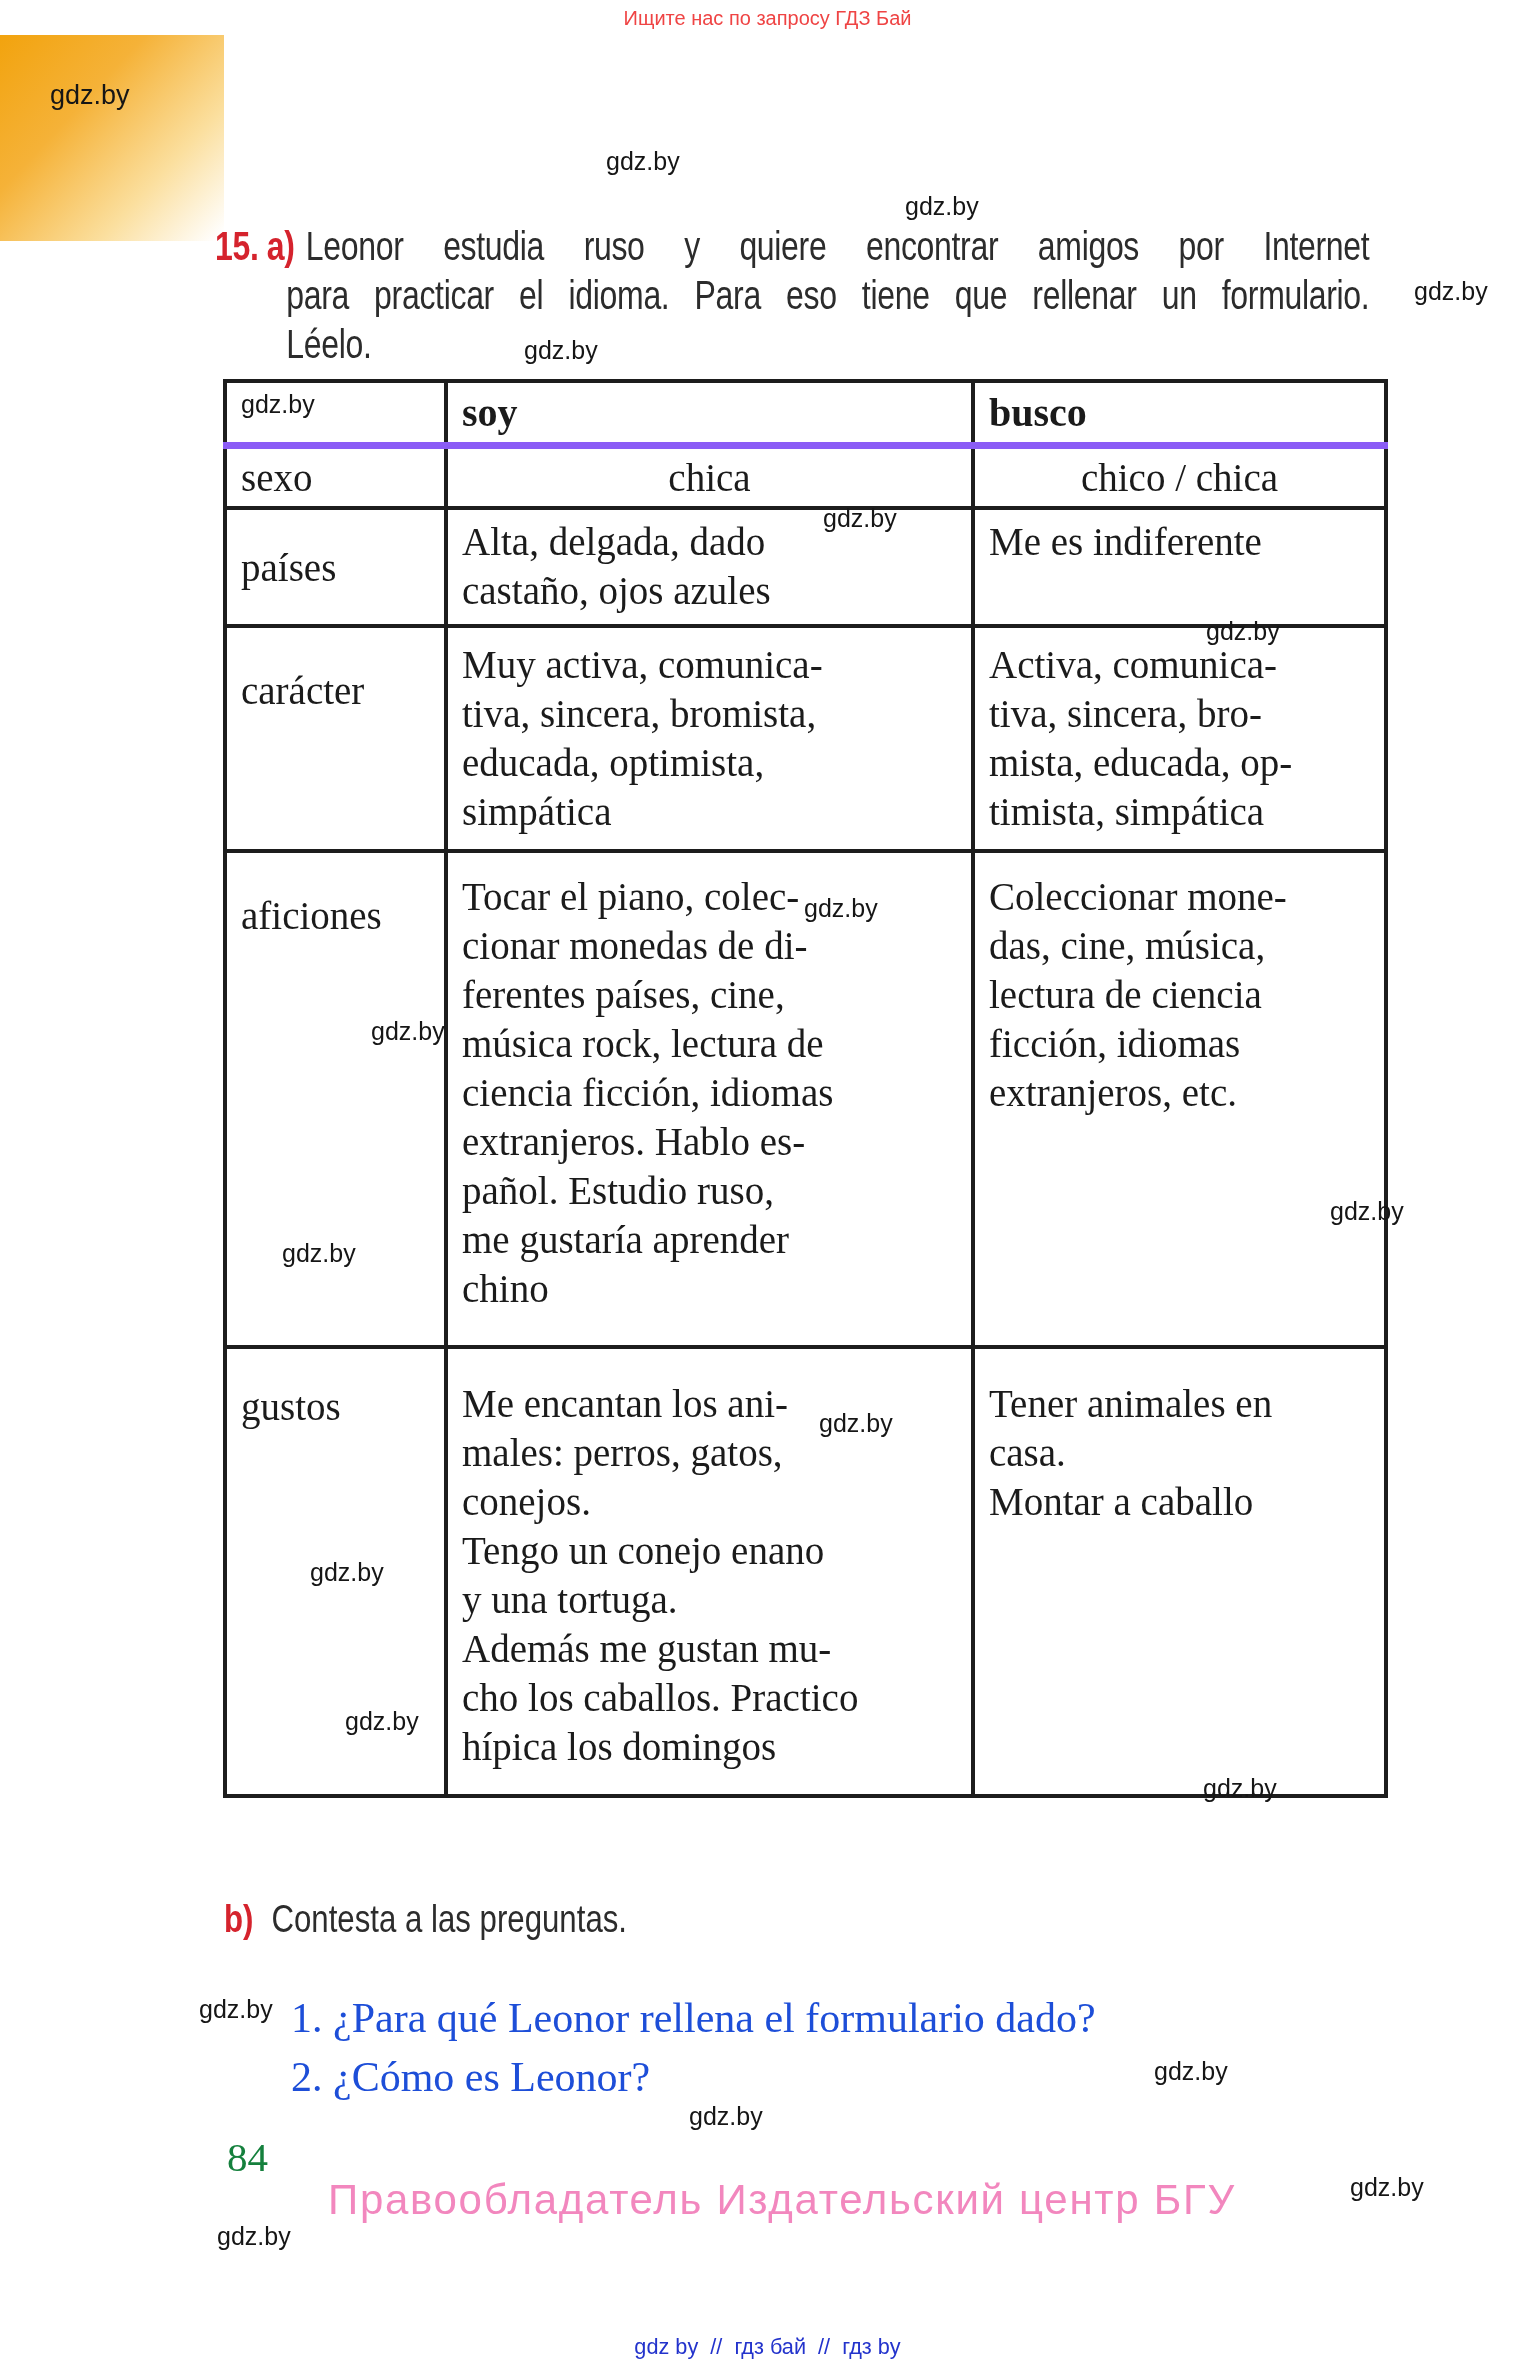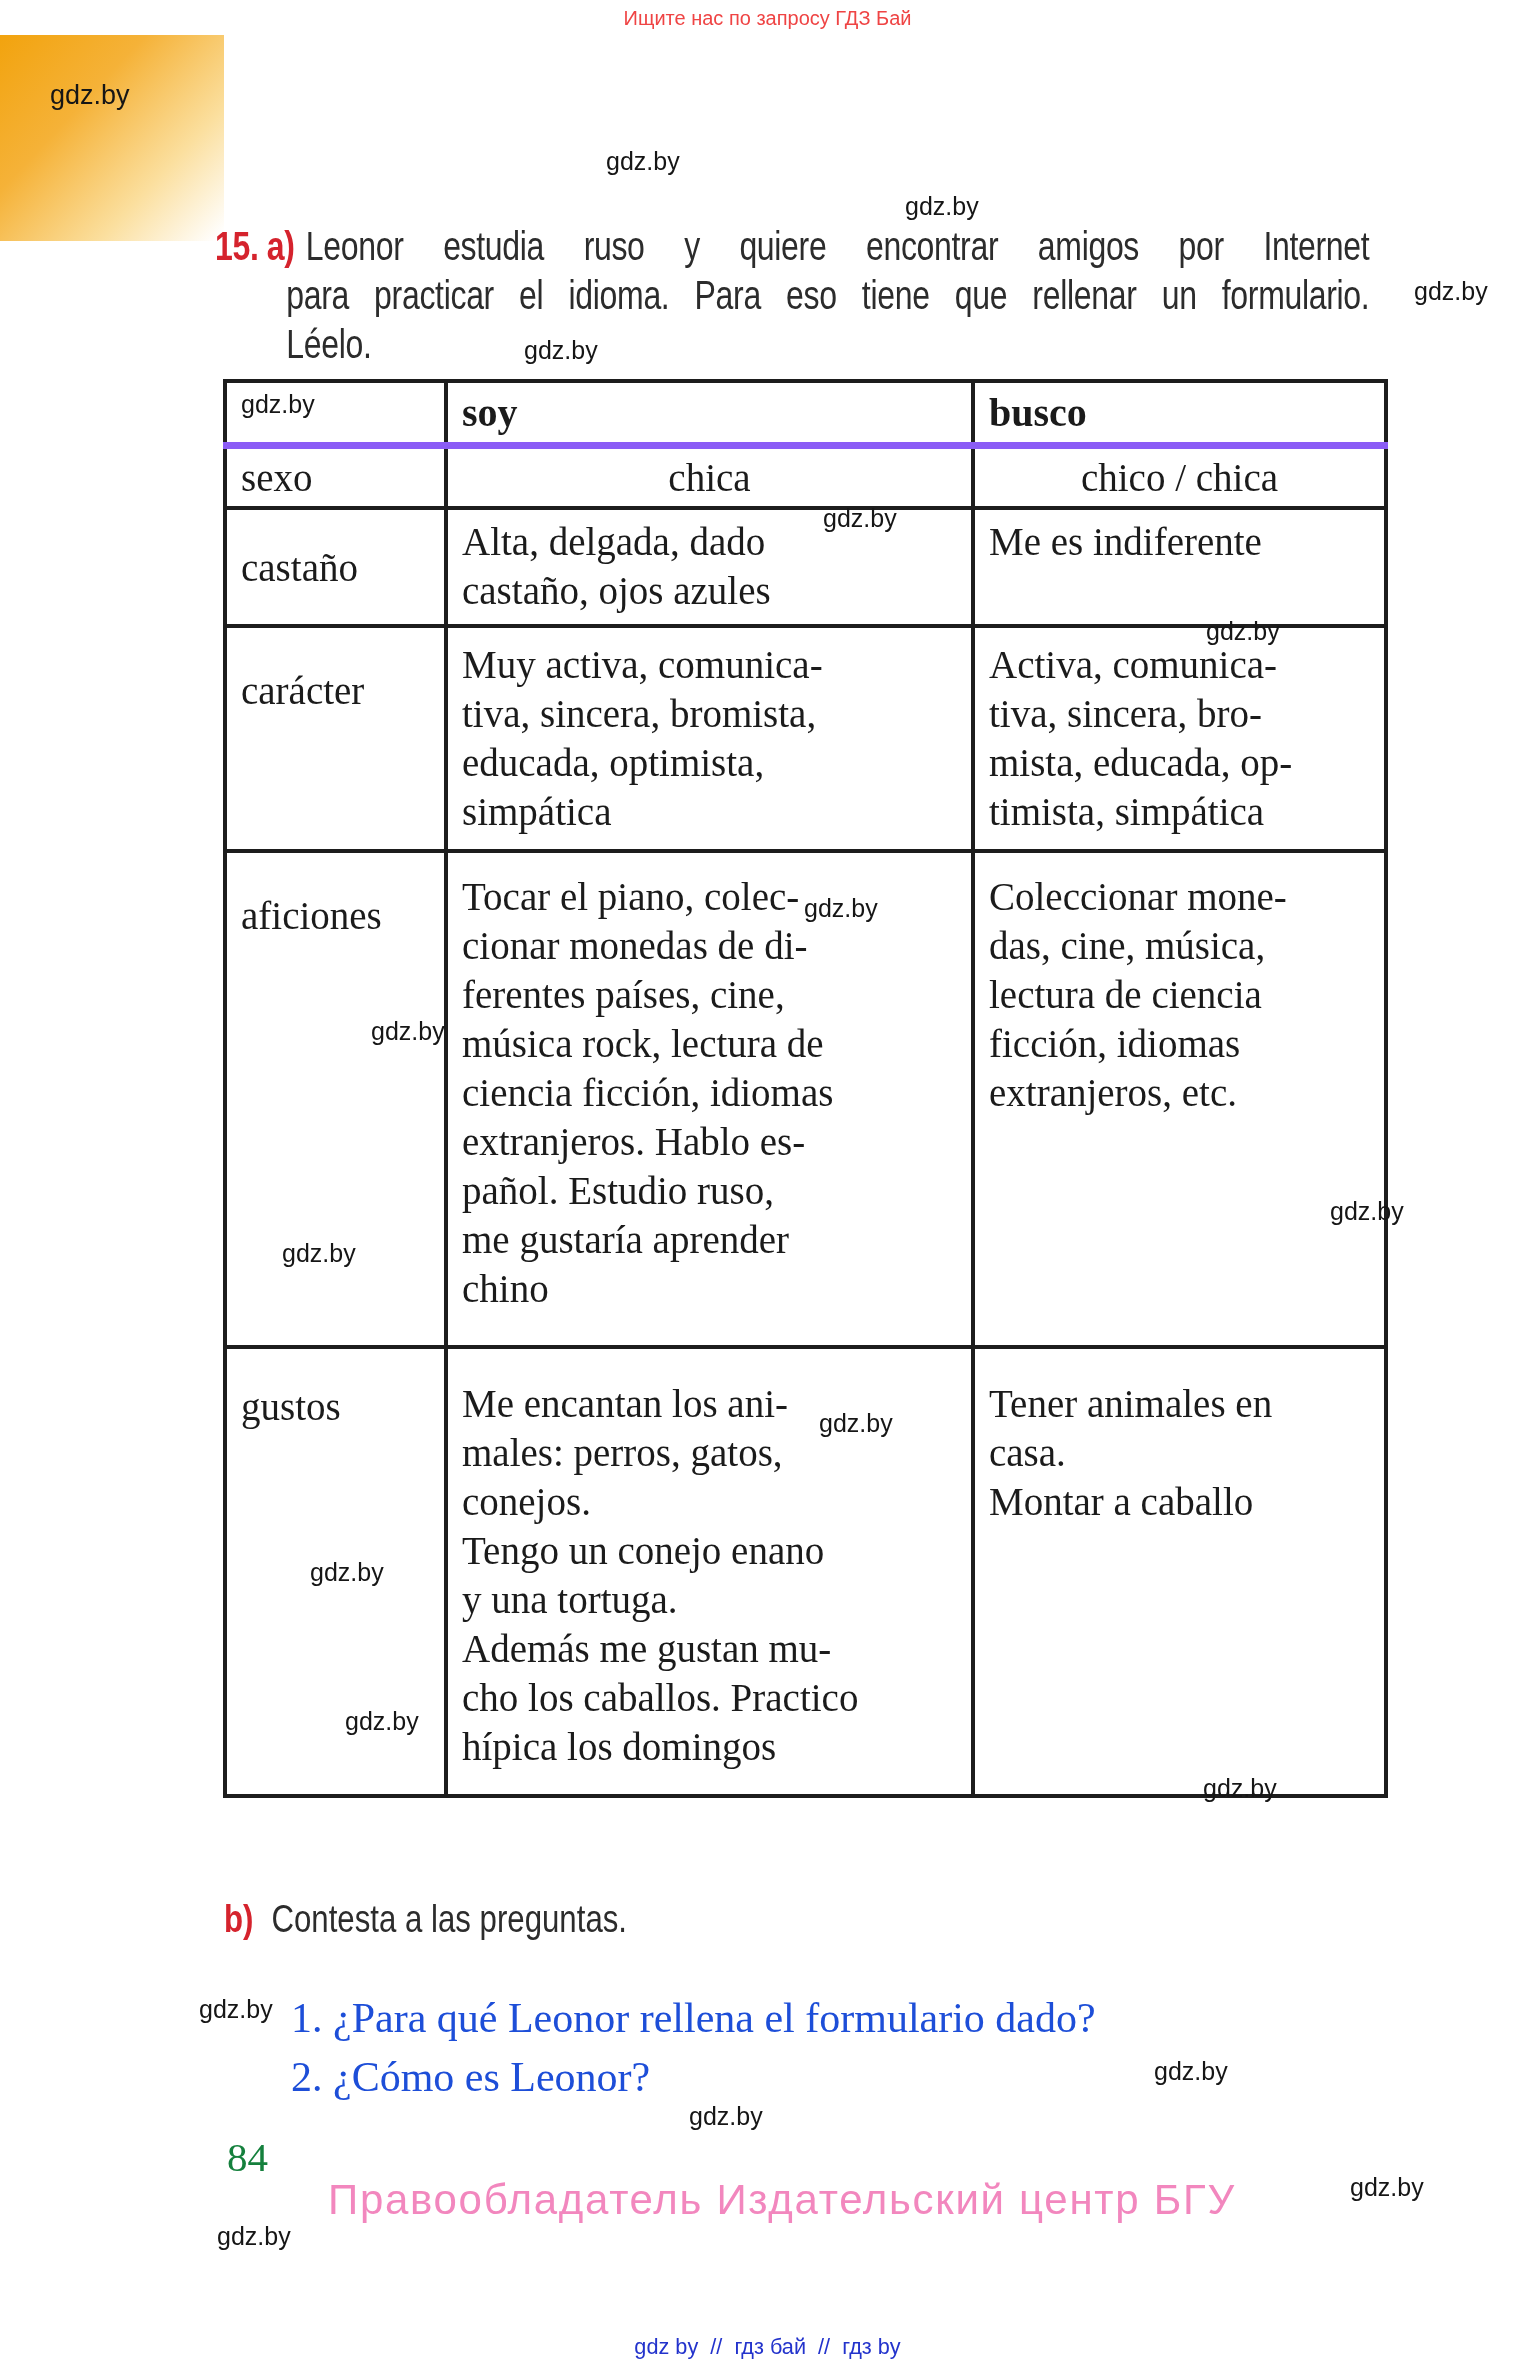--- a/index.html
+++ b/index.html
@@ -104,21 +104,21 @@
         <td class="label-cell"></td>
         <td>soy</td>
         <td>busco</td>
       </tr>
       <tr class="row-sexo">
         <td class="label-cell">sexo</td>
         <td class="center">chica</td>
         <td class="center">chico / chica</td>
       </tr>
       <tr class="row-fisico">
-        <td class="label-cell">castaño</td>
+        <td class="label-cell">países</td>
         <td>
             <div class="cell-text">Alta, delgada, dado
 castaño, ojos azules</div>
           </td>
         <td>
             <div class="cell-text">Me es indiferente</div>
           </td>
       </tr>
       <tr class="row-caracter">
         <td class="label-cell">carácter</td>

